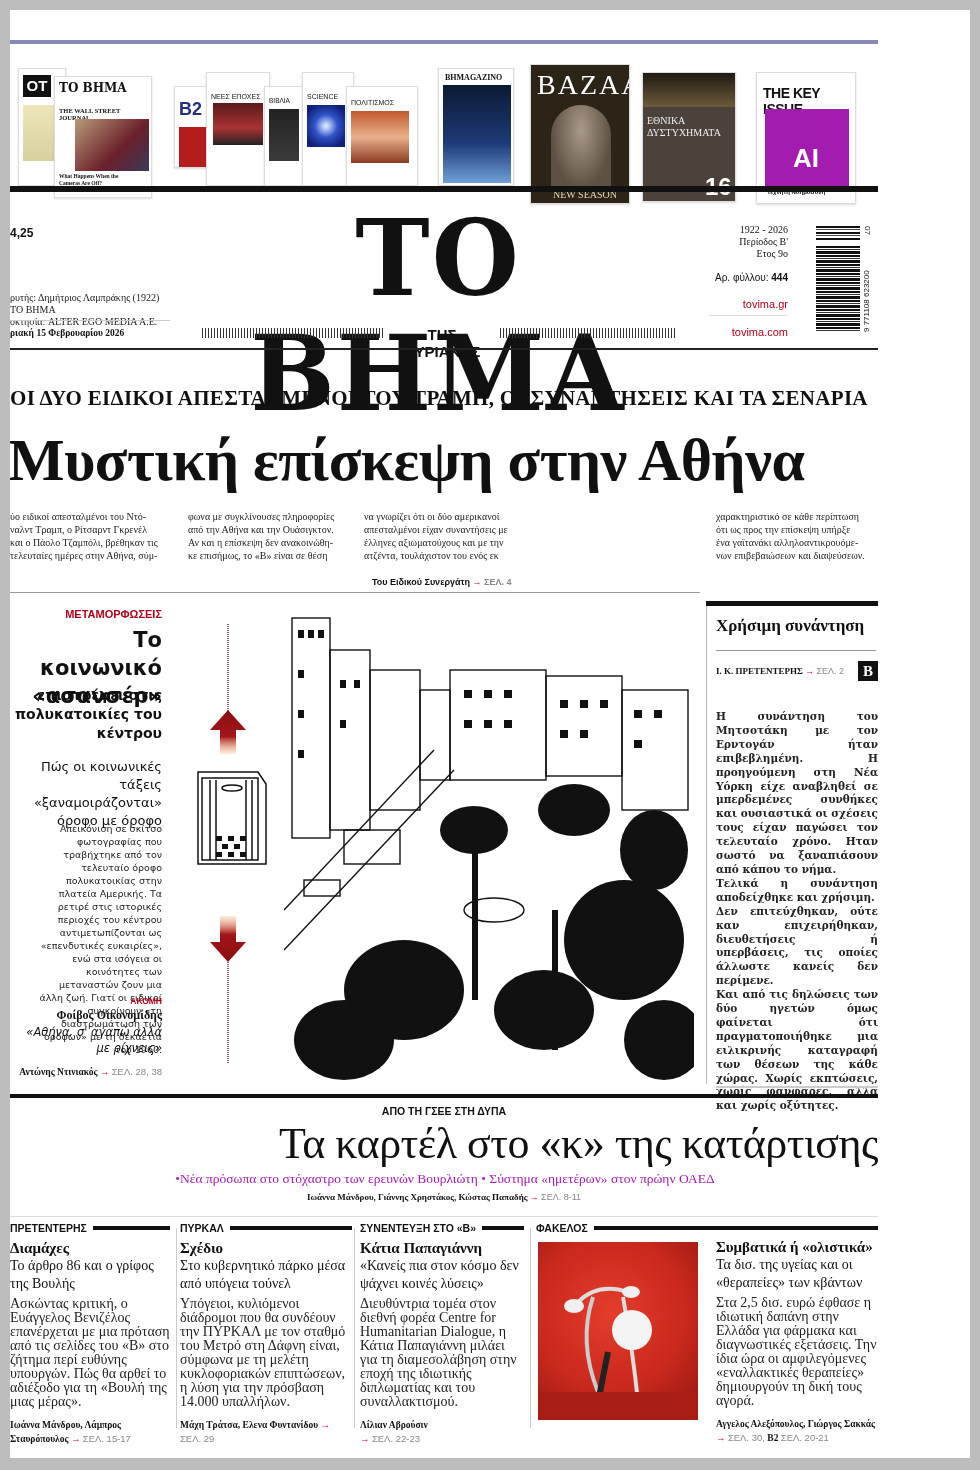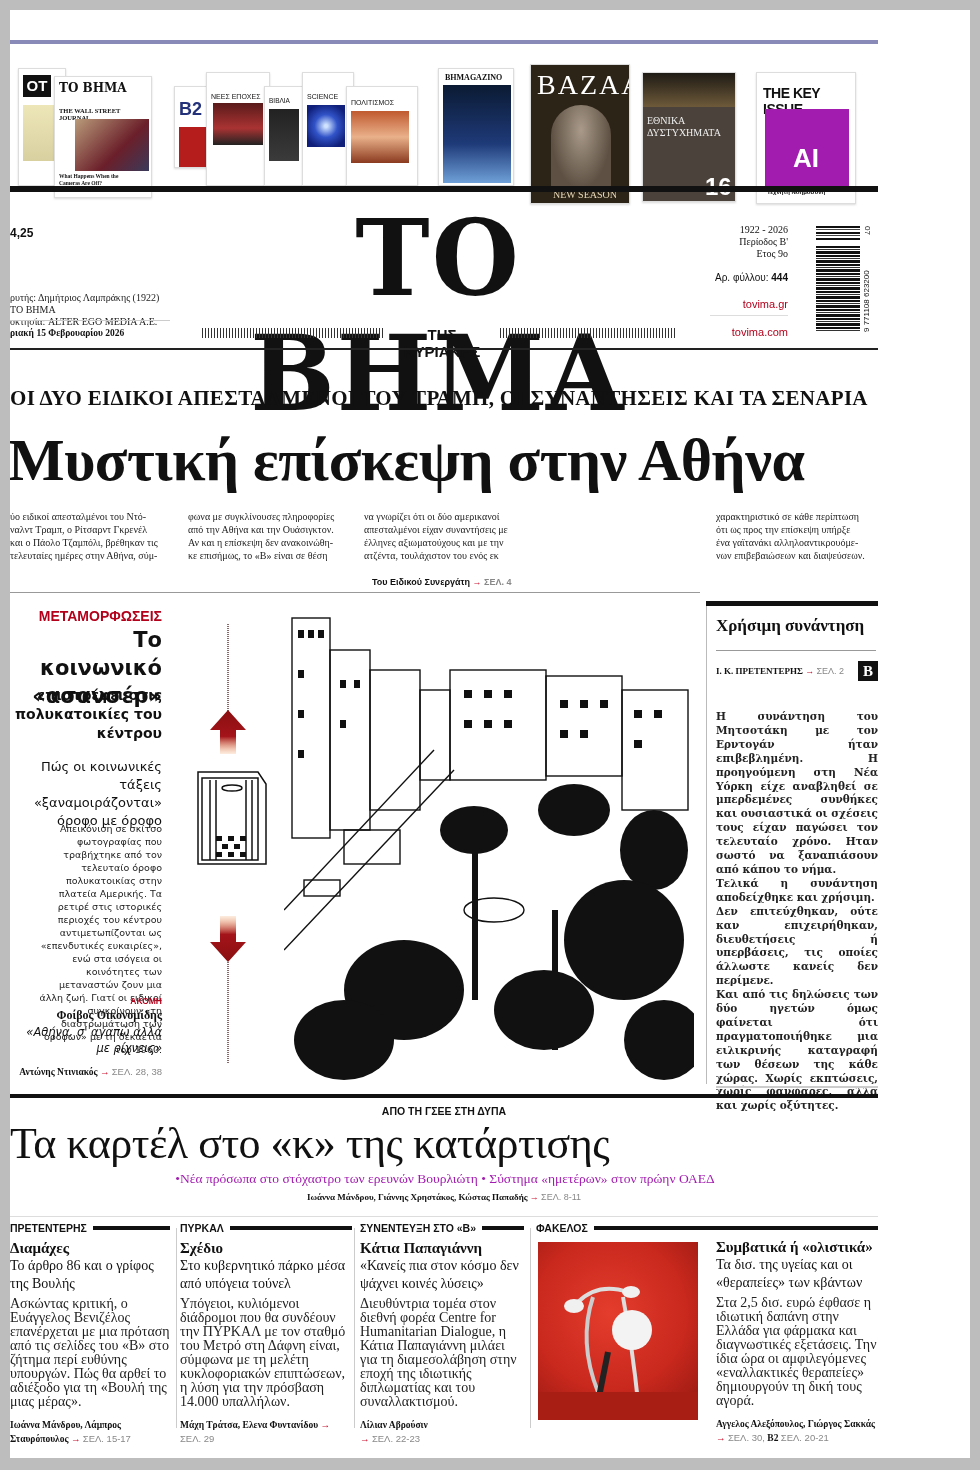--- a/index.html
+++ b/index.html
@@ -32,21 +32,21 @@
   .mast-rule { left: 0; top: 338px; width: 868px; height: 2px; background: #222; }
 
   
   .kicker { left: 0; top: 376px; width: 880px; font-size: 21px; font-weight: bold; letter-spacing: .3px; }
   .headline { left: -2px; top: 412px; width: 890px; font-size: 60px; font-weight: bold; line-height: 76px; letter-spacing: -.5px; }
   .col { position: absolute; top: 500px; width: 168px; font-size: 10px; line-height: 13px; color: #222; text-align: justify; }
   .byline { left: 362px; top: 567px; font-family: "Liberation Sans", sans-serif; font-weight: bold; font-size: 9px; }
   .story-rule { left: 0; top: 582px; width: 690px; height: 1px; background: #999; }
 
   
-  .section-tag { font-family: "Liberation Sans", sans-serif; font-weight: bold; font-size: 14px; color: #b3001b; }
+  .section-tag { font-family: "Liberation Sans", sans-serif; font-weight: bold; font-size: 11px; color: #b3001b; }
   .feat-title { left: 0; top: 616px; width: 152px; text-align: right; font-family: "DejaVu Sans", sans-serif; font-weight: bold; font-size: 21px; line-height: 28px; }
   .feat-sub { left: 0; top: 676px; width: 152px; text-align: right; font-family: "DejaVu Sans", sans-serif; font-weight: bold; font-size: 14px; line-height: 19px; }
   .feat-deck { left: 0; top: 748px; width: 152px; text-align: right; font-family: "DejaVu Sans", sans-serif; font-size: 13px; line-height: 18px; }
   .feat-caption { left: 0; top: 812px; width: 152px; text-align: right; font-family: "DejaVu Sans", sans-serif; font-size: 9.5px; line-height: 13px; color: #222; padding-left: 24px; }
   .akomi { left: 0; top: 986px; width: 152px; text-align: right; }
   .akomi-name { left: 0; top: 998px; width: 152px; text-align: right; font-weight: bold; font-size: 12px; }
   .akomi-quote { left: 0; top: 1014px; width: 152px; text-align: right; font-family: "DejaVu Sans", sans-serif; font-style: italic; font-size: 11.5px; line-height: 16px; }
   .feat-byline { left: 0; top: 1056px; width: 152px; text-align: right; font-size: 9.5px; font-weight: bold; }
 
   .elevator-art { left: 170px; top: 614px; width: 90px; height: 440px; }
@@ -60,21 +60,21 @@
   .op-author { left: 706px; top: 656px; font-size: 9px; font-weight: bold; }
   .op-badge { left: 848px; top: 651px; width: 20px; height: 20px; background: #111; color: #fff; font-weight: bold; font-size: 15px; text-align: center; line-height: 20px; }
   .op-body { left: 706px; top: 700px; width: 162px; font-family: "DejaVu Serif", serif; font-weight: bold; font-size: 10.5px; line-height: 13.9px; text-align: justify; color: #222; }
   .op-body p { text-indent: 0; }
   .op-bottom-rule { left: 706px; top: 1076px; width: 162px; height: 2px; background: #ccc; }
 
   .feat-rule { left: 0; top: 1084px; width: 868px; height: 4px; background: #111; }
 
   
   .s2-kicker { left: 0; top: 1095px; width: 868px; text-align: center; font-family: "Liberation Sans", sans-serif; font-weight: bold; font-size: 10.5px; }
-  .s2-head { left: 0; top: 1106px; width: 868px; text-align: left; font-size: 44px; line-height: 56px; letter-spacing: -.5px; }
+  .s2-head { left: 0; top: 1106px; width: 868px; text-align: right; font-size: 44px; line-height: 56px; letter-spacing: -.5px; }
   .s2-bullets { left: 1px; top: 1161px; width: 868px; text-align: center; font-size: 13.5px; color: #a21caf; }
   .s2-by { left: 0; top: 1182px; width: 868px; text-align: center; font-size: 9px; font-weight: bold; }
   .s2-rule { left: 0; top: 1206px; width: 868px; height: 1px; background: #ddd; }
 
   
   .strip-col { position: absolute; top: 1212px; }
   .strip-head { display: flex; align-items: center; gap: 6px; font-family: "Liberation Sans", sans-serif; font-weight: bold; font-size: 10.5px; color: #111; }
   .strip-head .bar { flex: 1; height: 4px; background: #111; }
   .strip-title { font-size: 15px; font-weight: bold; margin-top: 5px; line-height: 18px; }
   .strip-sub { font-size: 14px; line-height: 18px; }

